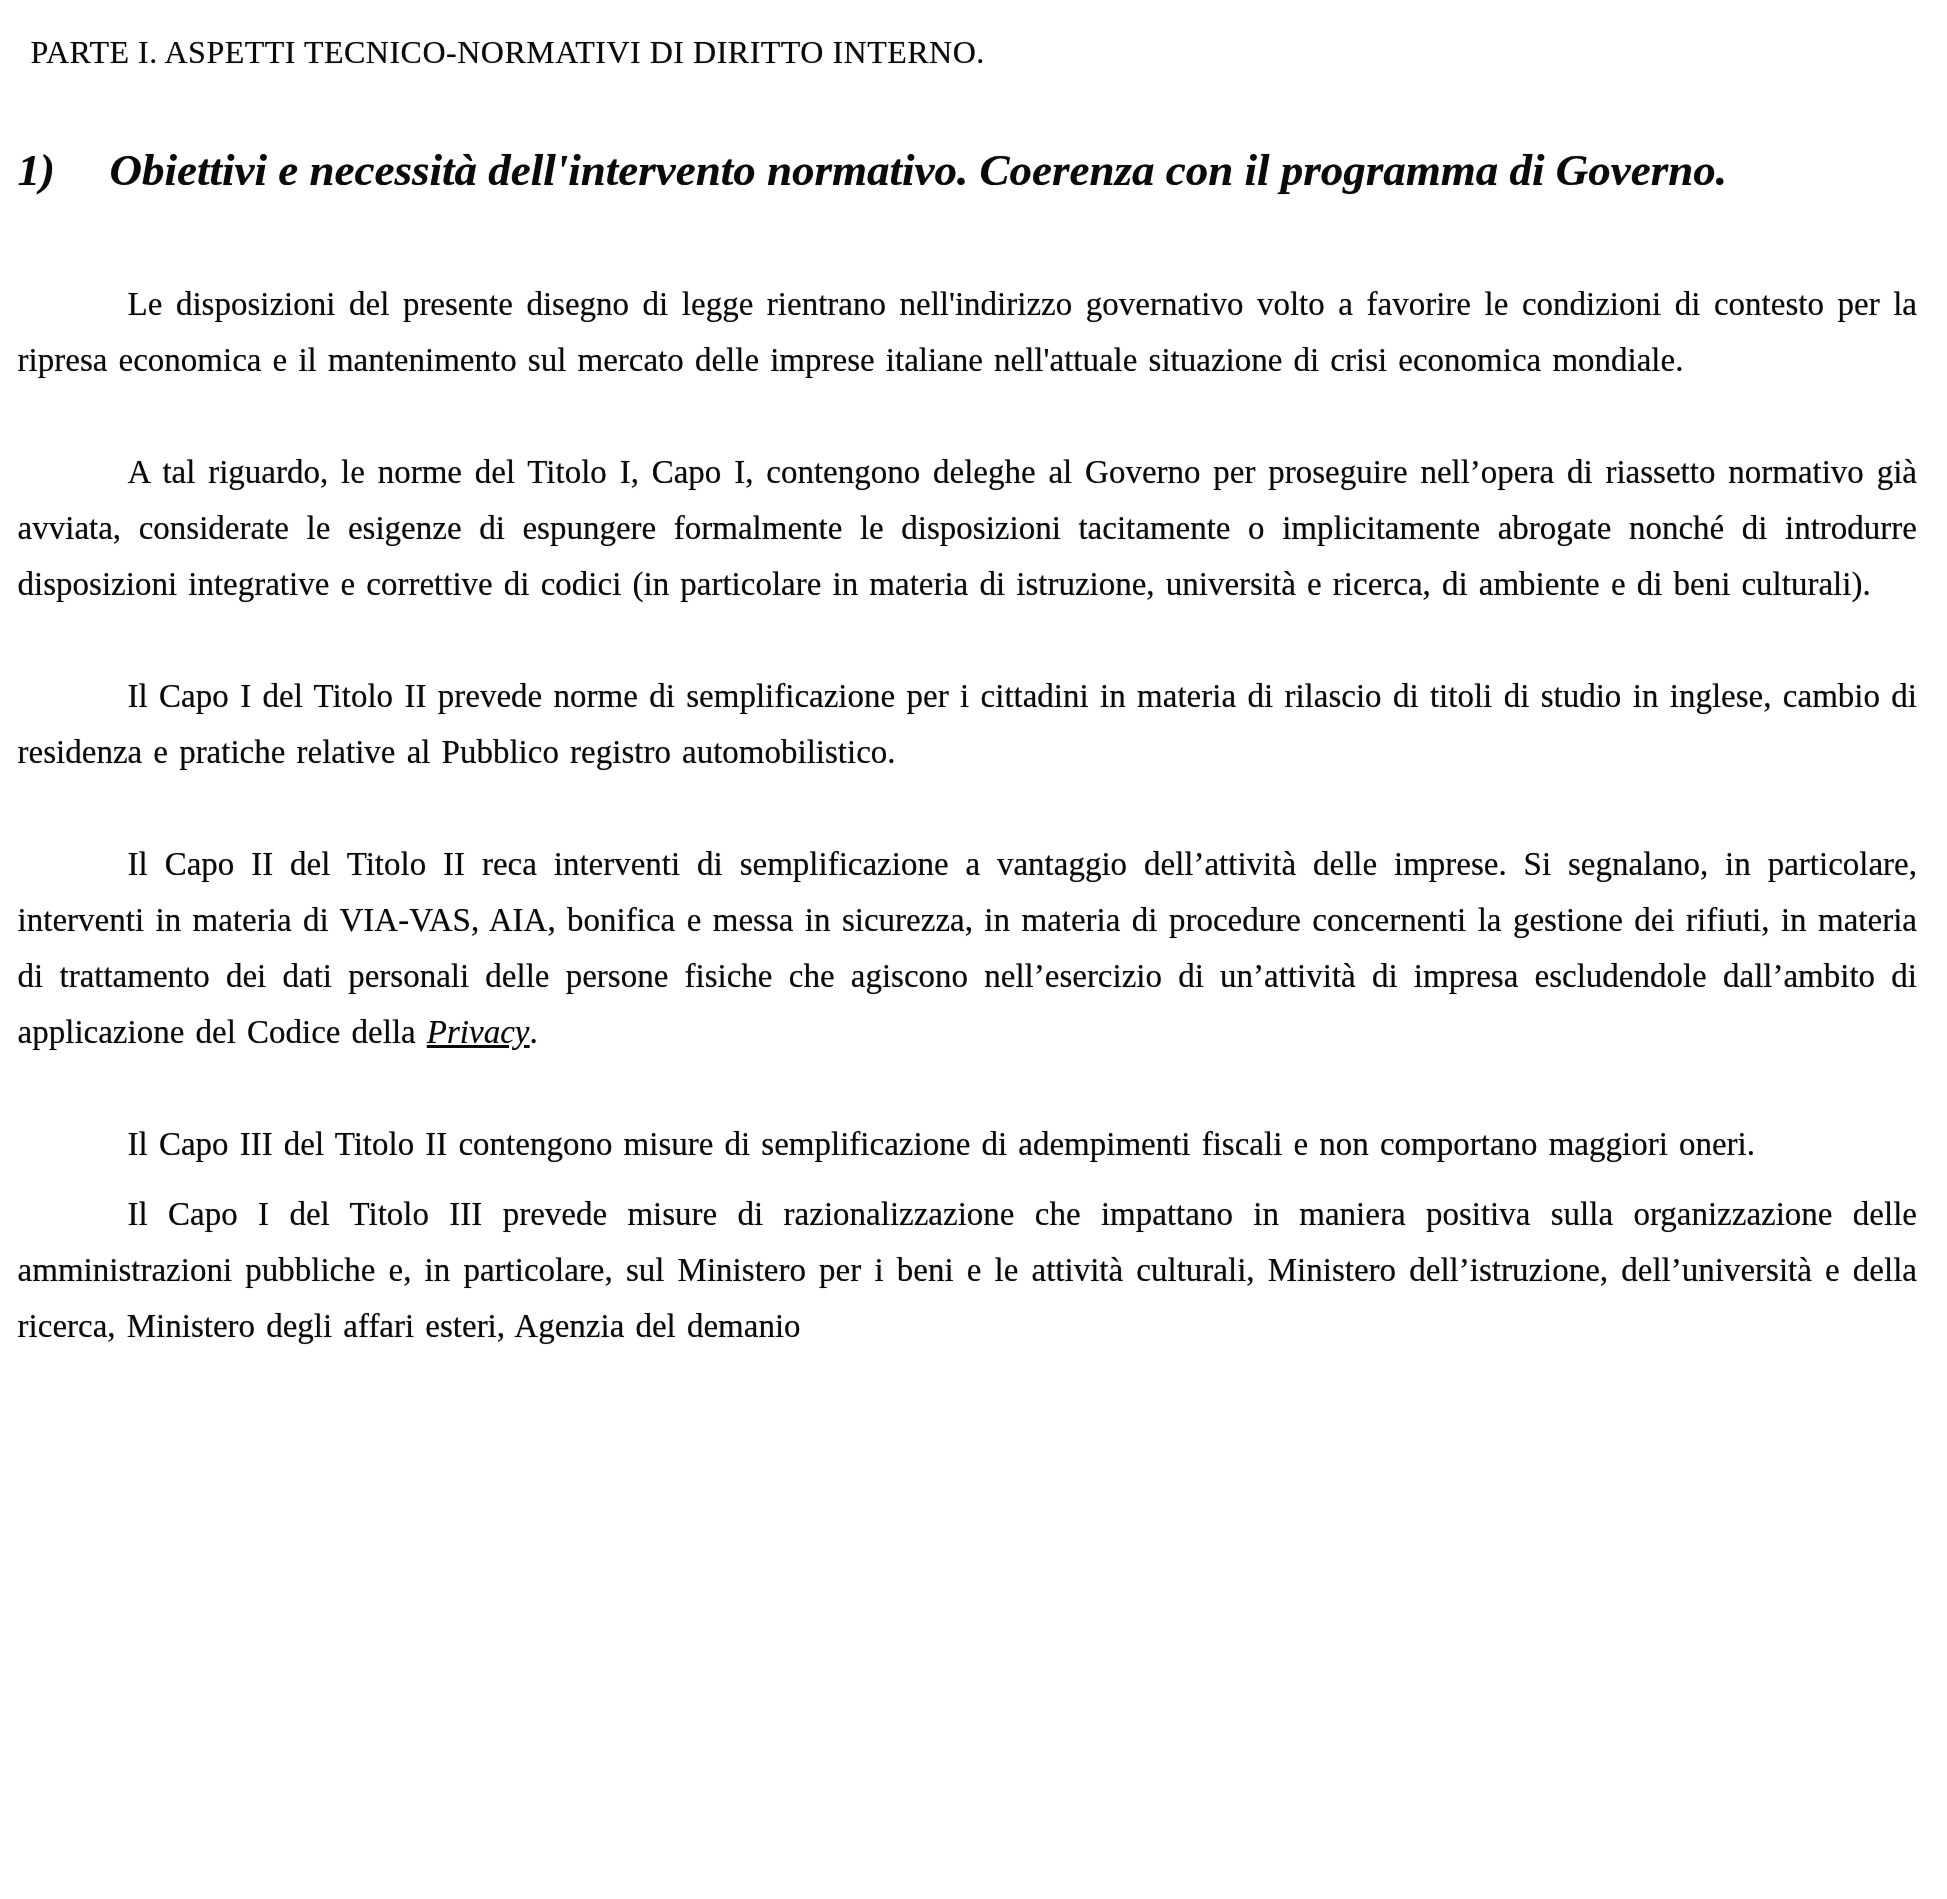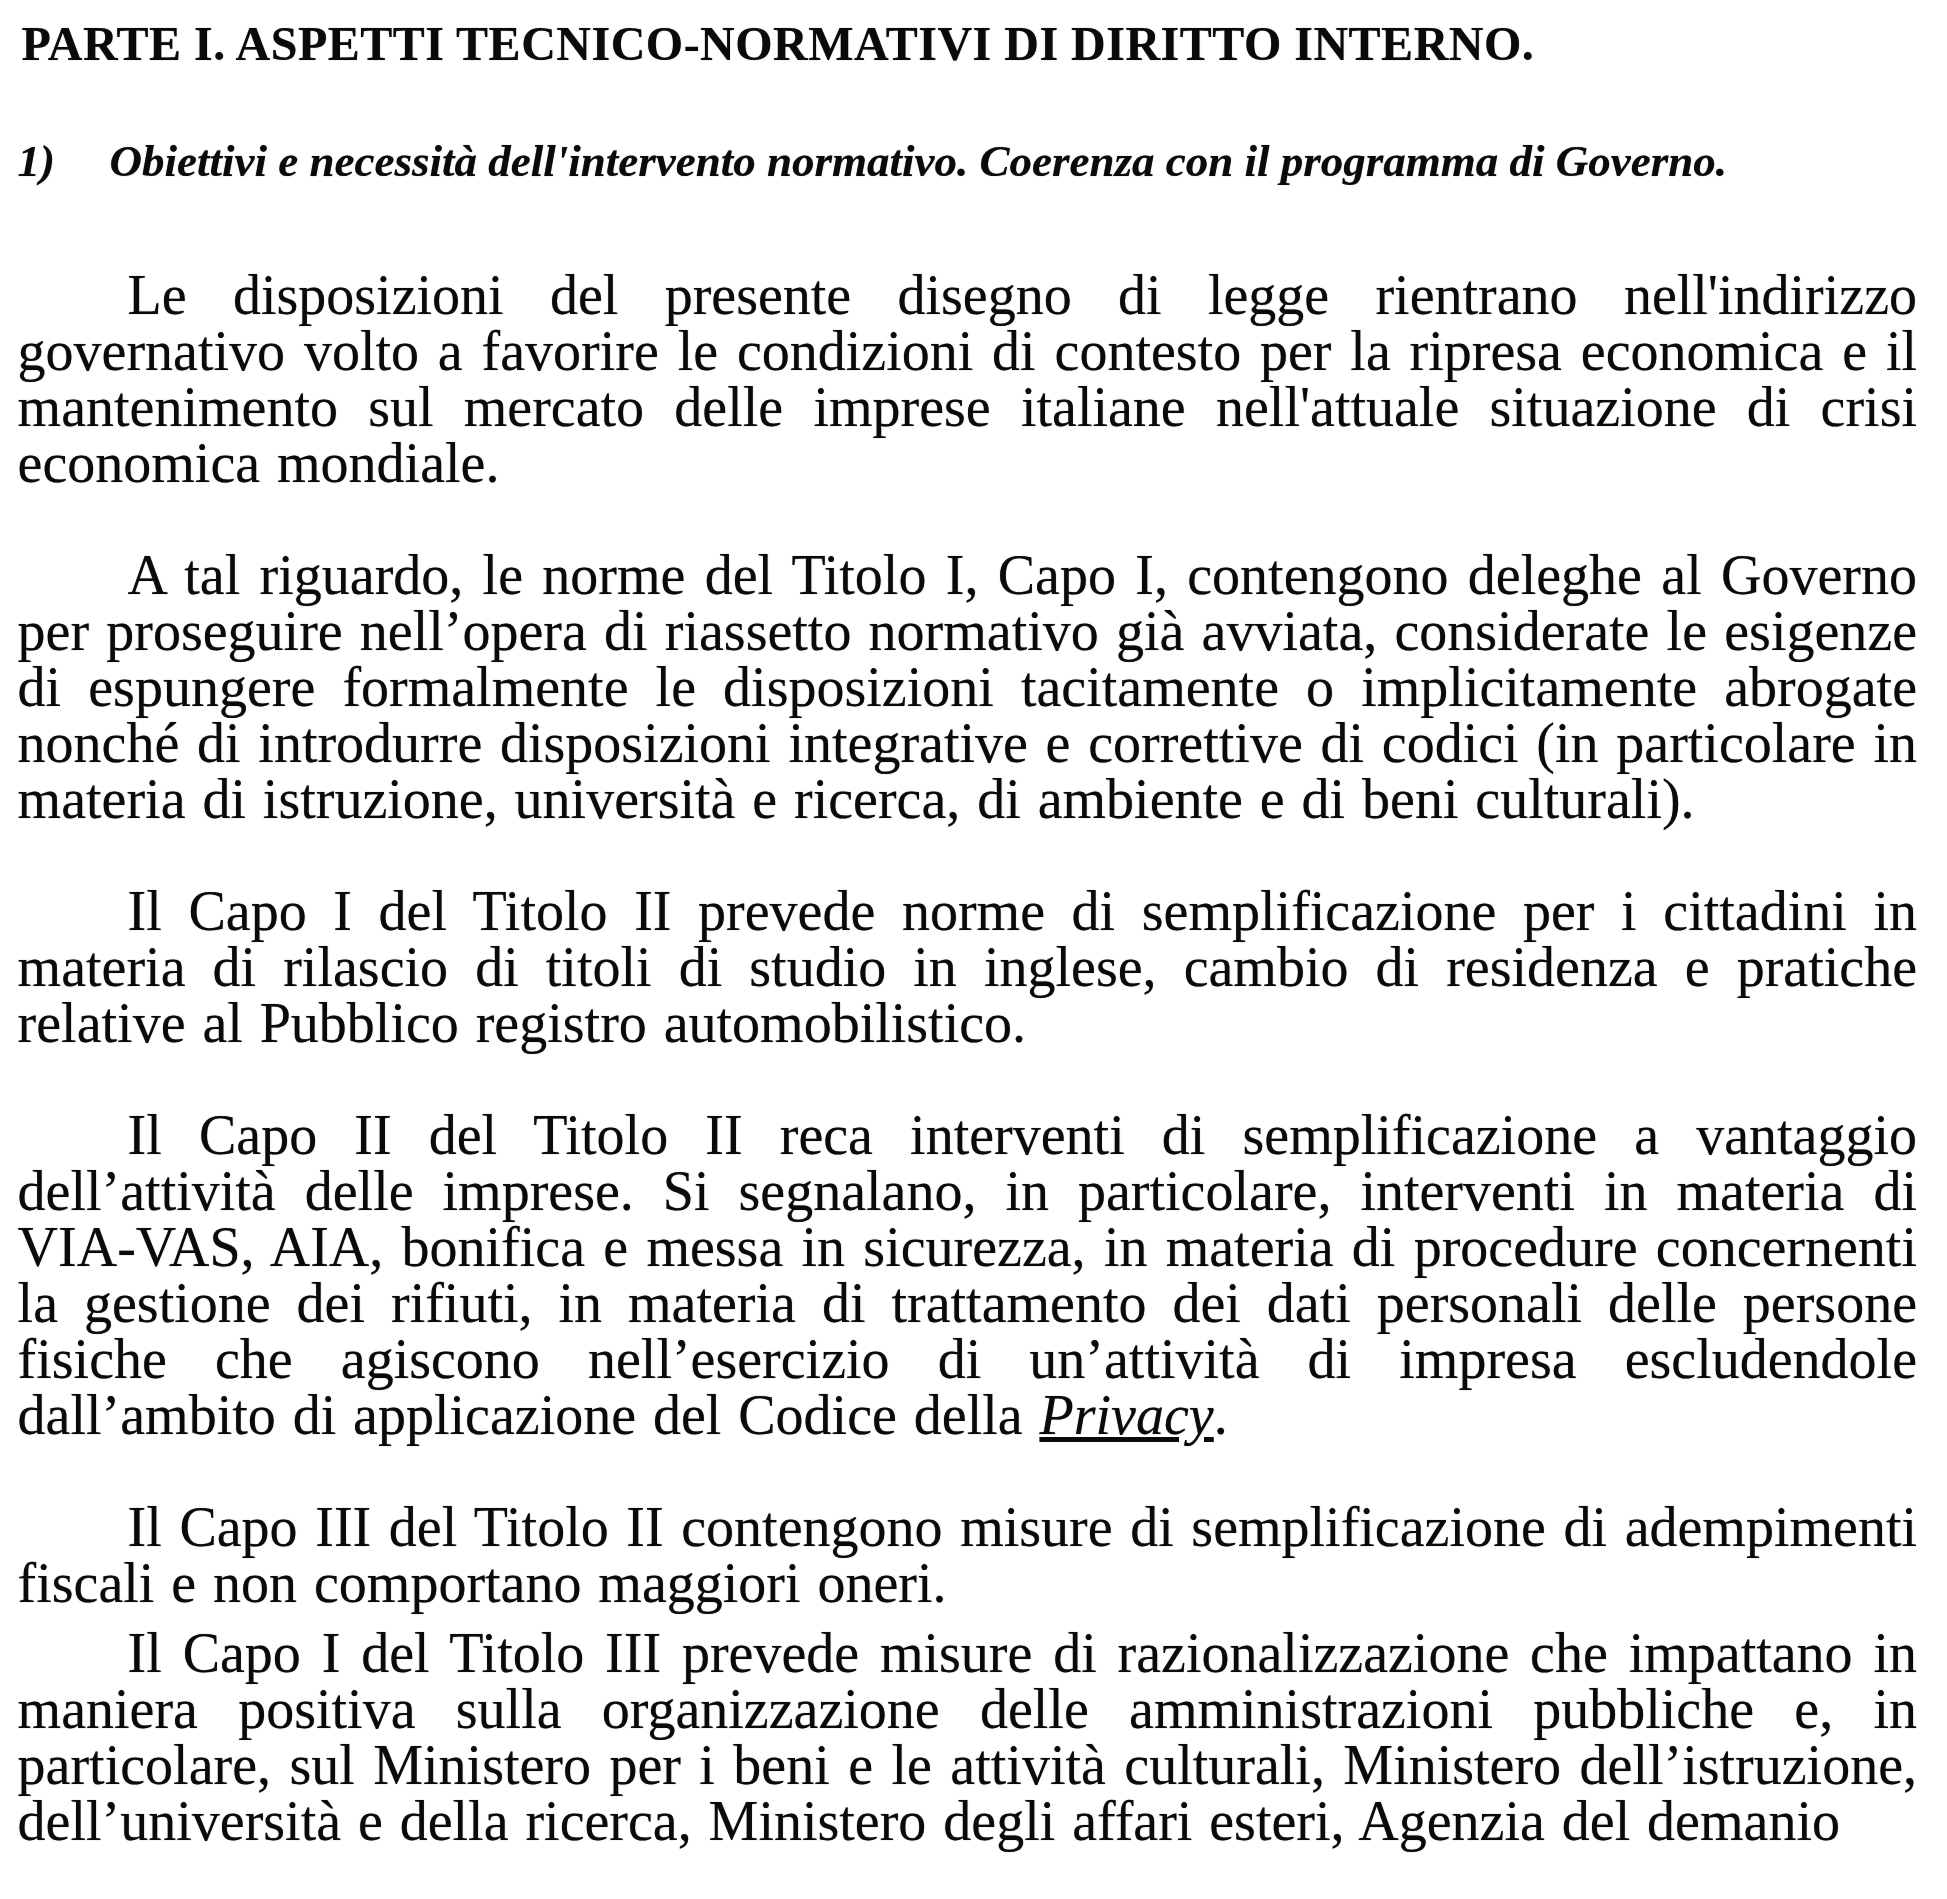--- a/index.html
+++ b/index.html
@@ -16,44 +16,44 @@
     padding: 11.8px 31px 0 17.6px;
     font-family: "Liberation Serif", "DejaVu Serif", serif;
     color: #0a0a0a;
     overflow: hidden;
   }
   
   .page * {
     text-shadow: 0 0 1px rgba(0,0,0,0.55);
   }
   .doc-title {
-    font-size: 48px;
-    font-weight: 700;
+    font-size: 32px;
+    font-weight: 400;
     line-height: 55px;
     letter-spacing: 0.5px;
-    margin: 4px;
+    margin: 13px;
   }
   .section-heading {
     display: flex;
     align-items: baseline;
     margin-top: 63px;
     font-size: 45px;
     font-weight: 700;
     font-style: italic;
     line-height: 55px;
   }
   .heading-number {
     flex: 0 0 auto;
     width: 92px;
   }
   .heading-text {
     flex: 1 1 auto;
   }
   .body-text p {
-    font-size: 56px;
+    font-size: 33px;
     line-height: 56px;
     text-align: justify;
     text-indent: 110px;
     word-spacing: 2.9px;
     margin: 56px 0 0 0;
   }
   .body-text p.first {
     margin-top: 78px;
   }
   .body-text p.last {

